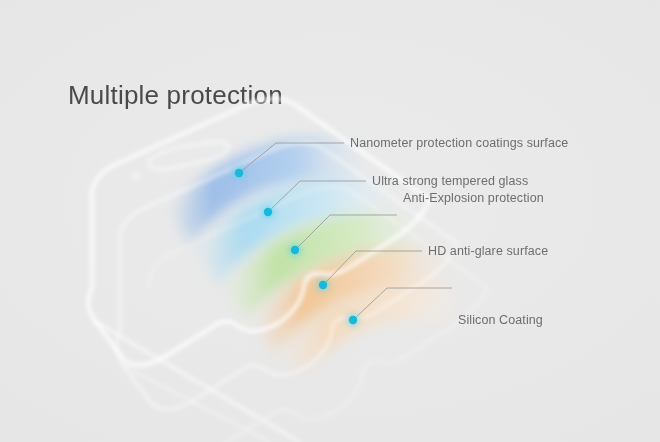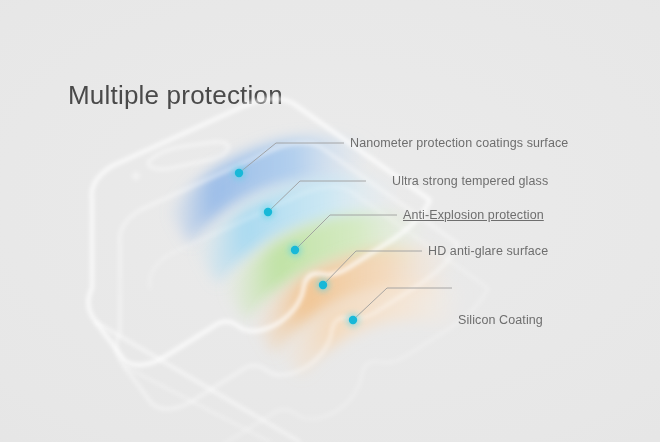--- a/index.html
+++ b/index.html
@@ -45,22 +45,22 @@
   
   .label {
     position: absolute;
     font-size: 12.5px;
     font-weight: 400;
     color: #6e6e6e;
     white-space: nowrap;
     letter-spacing: 0.1px;
   }
   .lbl-1 { left: 350px; top: 136px; }
-  .lbl-2 { left: 372px; top: 174px; margin-left: 20px; }
-  .lbl-3 { left: 403px; top: 208px; text-decoration: underline; }
+  .lbl-2 { left: 372px; top: 174px; }
+  .lbl-3 { left: 403px; top: 191px; }
   .lbl-4 { left: 428px; top: 244px; }
   .lbl-5 { left: 458px; top: 281px; margin-top: 32px; }
 </style>
 </head>
 <body>
 
 <div id="stage">
 
   <div class="title">Multiple protection</div>
 

